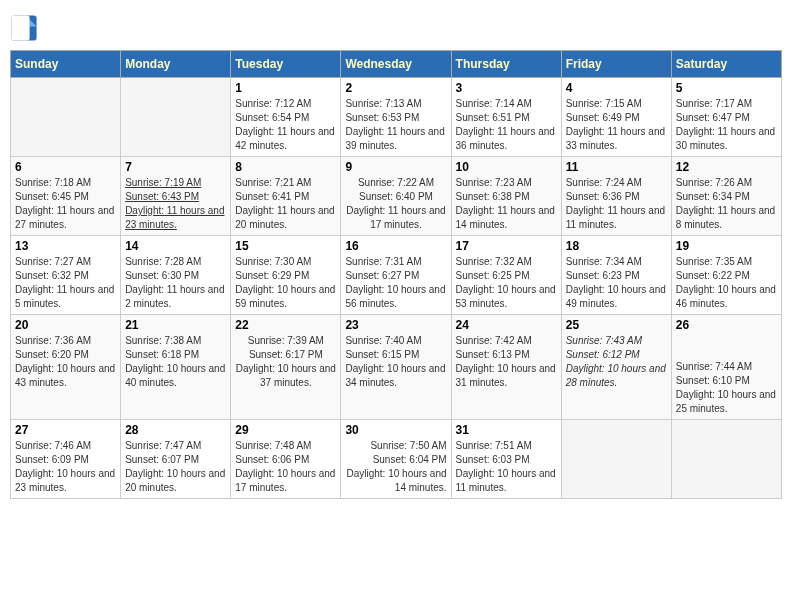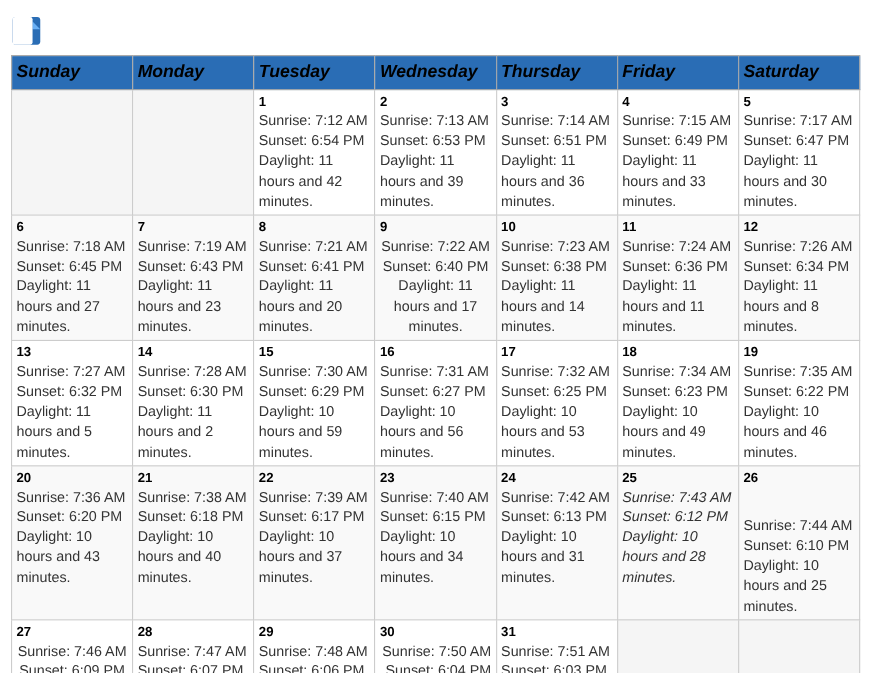--- a/index.html
+++ b/index.html
@@ -48,47 +48,46 @@
       font-size: 14px;
       color: #555;
     }
     .calendar {
       width: 100%;
       border-collapse: collapse;
       font-size: 11px;
     }
     .calendar th {
       background-color: #2a6db5;
-      color: #000000;
+      color: #fef9c3;
       padding: 6px 4px;
       text-align: left;
-      font-size: 16px;
+      font-size: 12px;
       border: 1px solid #aaa;
-      font-style: italic;
     }
     .calendar td {
       border: 1px solid #ccc;
       vertical-align: top;
       padding: 3px 4px;
       width: 14.28%;
       min-height: 80px;
       background: #fff;
     }
     .calendar tr:nth-child(even) td {
       background: #f9f9f9;
     }
     .day-num {
       font-weight: bold;
       font-size: 12px;
       display: block;
       margin-bottom: 2px;
     }
     .day-info {
       color: #333;
-      font-size: 13px;
+      font-size: 10px;
       line-height: 1.4;
     }
     .empty-cell {
       background: #f5f5f5 !important;
     }
   </style>
 </head>
 <body>
 
 <div class="header">
@@ -158,21 +157,21 @@
       </tr>
       <tr>
         <td>
           <span class="day-num">6</span>
           <div class="day-info" style="white-space: pre-line;">Sunrise: 7:18 AM
 Sunset: 6:45 PM
 Daylight: 11 hours and 27 minutes.</div>
         </td>
         <td>
           <span class="day-num">7</span>
-          <div class="day-info" style="white-space: pre-line;">Sunrise: 7:19 AM
+          <div class="day-info" style="white-space: pre-line; text-decoration: underline;">Sunrise: 7:19 AM
 Sunset: 6:43 PM
 Daylight: 11 hours and 23 minutes.</div>
         </td>
         <td>
           <span class="day-num">8</span>
           <div class="day-info" style="white-space: pre-line;">Sunrise: 7:21 AM
 Sunset: 6:41 PM
 Daylight: 11 hours and 20 minutes.</div>
         </td>
         <td>
@@ -252,21 +251,21 @@
 Daylight: 10 hours and 43 minutes.</div>
         </td>
         <td>
           <span class="day-num">21</span>
           <div class="day-info" style="white-space: pre-line;">Sunrise: 7:38 AM
 Sunset: 6:18 PM
 Daylight: 10 hours and 40 minutes.</div>
         </td>
         <td>
           <span class="day-num">22</span>
-          <div class="day-info" style="white-space: pre-line;">Sunrise: 7:39 AM
+          <div class="day-info" style="white-space: pre-line; text-align: center;">Sunrise: 7:39 AM
 Sunset: 6:17 PM
 Daylight: 10 hours and 37 minutes.</div>
         </td>
         <td>
           <span class="day-num">23</span>
           <div class="day-info" style="white-space: pre-line;">Sunrise: 7:40 AM
 Sunset: 6:15 PM
 Daylight: 10 hours and 34 minutes.</div>
         </td>
         <td>
@@ -284,21 +283,21 @@
         <td>
           <span class="day-num">26</span>
           <div class="day-info" style="white-space: pre-line; margin-top: 28px;">Sunrise: 7:44 AM
 Sunset: 6:10 PM
 Daylight: 10 hours and 25 minutes.</div>
         </td>
       </tr>
       <tr>
         <td>
           <span class="day-num">27</span>
-          <div class="day-info" style="white-space: pre-line; text-align: center;">Sunrise: 7:46 AM
+          <div class="day-info" style="white-space: pre-line;">Sunrise: 7:46 AM
 Sunset: 6:09 PM
 Daylight: 10 hours and 23 minutes.</div>
         </td>
         <td>
           <span class="day-num">28</span>
           <div class="day-info" style="white-space: pre-line;">Sunrise: 7:47 AM
 Sunset: 6:07 PM
 Daylight: 10 hours and 20 minutes.</div>
         </td>
         <td>

